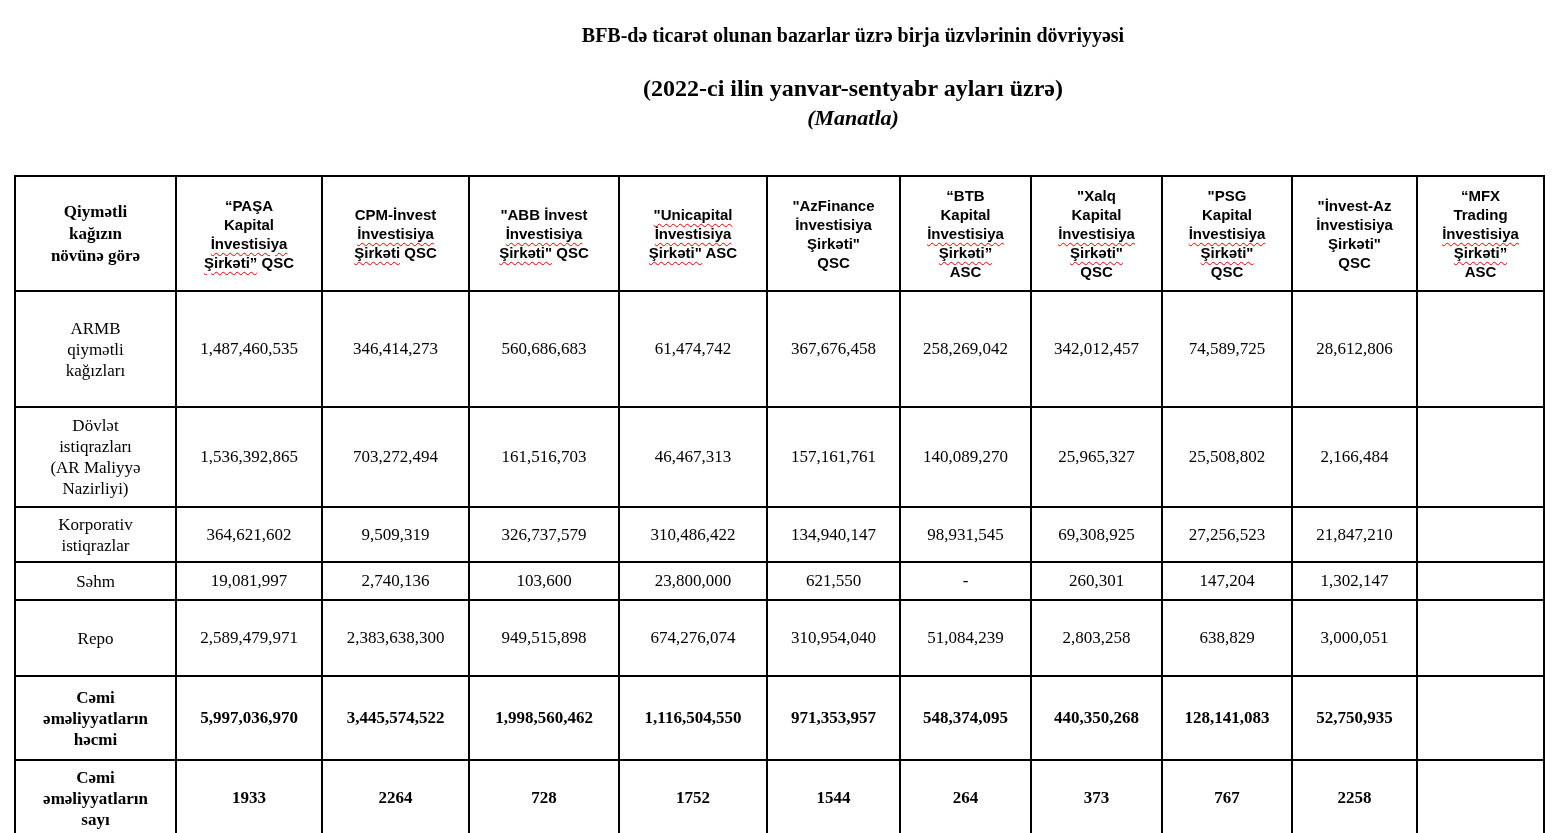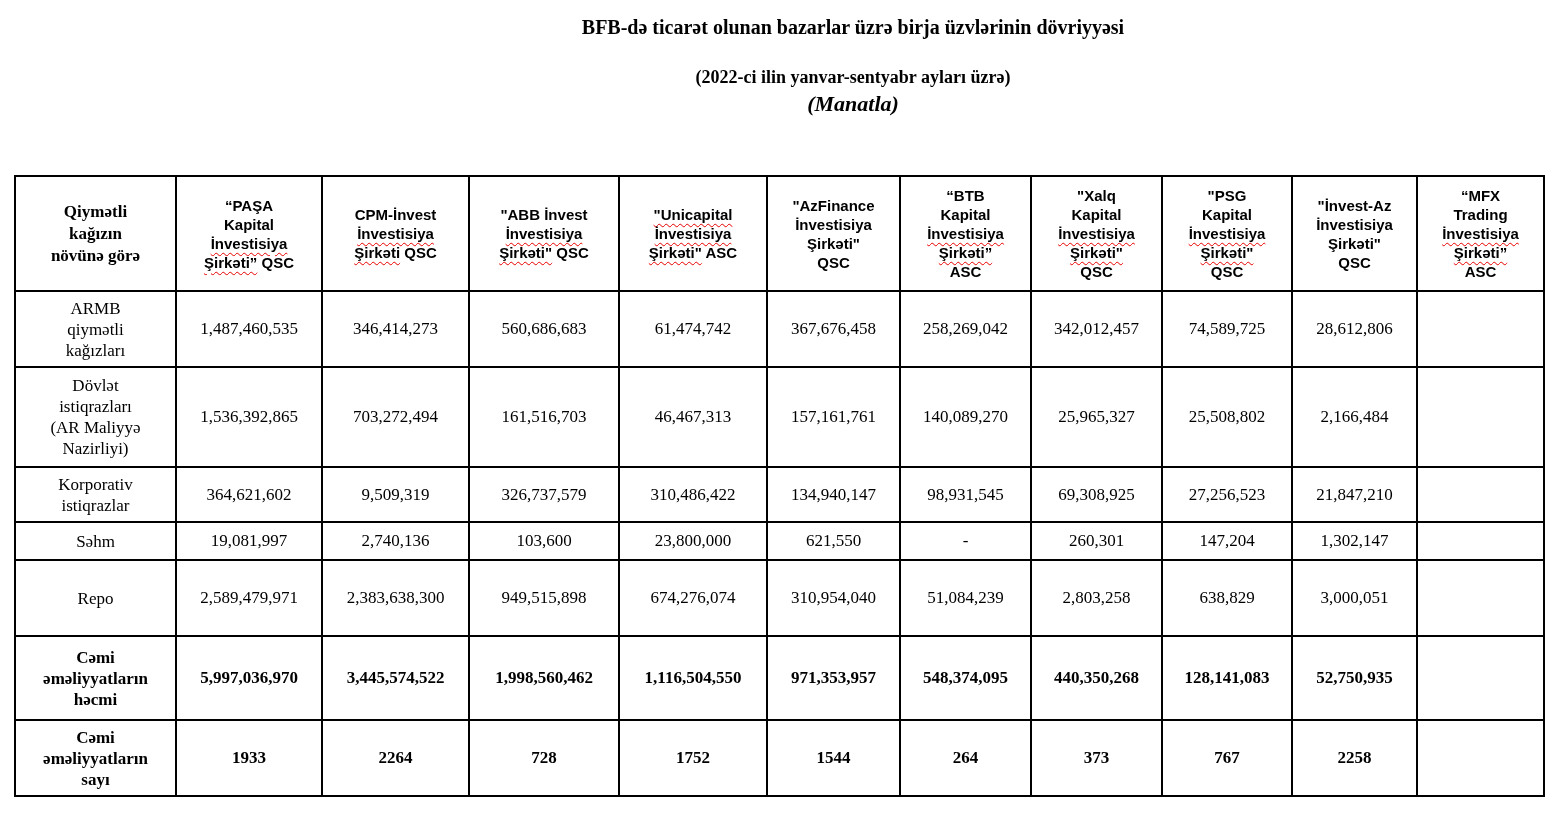--- a/index.html
+++ b/index.html
@@ -5,26 +5,26 @@
   html,body { margin:0; padding:0; }
   body {
     width:1556px; height:833px;
     background:#ffffff;
     font-family:"Liberation Serif", serif;
     color:#000;
     position:relative;
     overflow:hidden;
   }
   .titles {
-    position:absolute; top:0; left:0; width:1556px;
+    position:absolute; top:8px; left:0; width:1556px;
     text-align:center;
     padding-left:150px; box-sizing:border-box;
   }
   .title    { margin-top:16px; font-size:20px; font-weight:bold; }
-  .subtitle { margin-top:28px; font-size:18px; font-weight:bold; }
+  .subtitle { margin-top:28px; font-size:24px; font-weight:bold; }
   .note     { margin-top:3px;  font-size:22px; font-weight:bold; font-style:italic; }
 
   table.turnover {
     position:absolute; left:14px; top:175px;
     border-collapse:collapse;
     table-layout:fixed;
   }
   table.turnover td, table.turnover th {
     border:2px solid #000;
     text-align:center;
@@ -139,21 +139,21 @@
         <th class="company">
           <div><span>“MFX</span></div>
           <div><span>Trading</span></div>
           <div><span class="wavy">İnvestisiya</span></div>
           <div><span class="wavy">Şirkəti”</span></div>
           <div><span>ASC</span></div>
         </th>
       </tr>
     </thead>
   <tbody>
-      <tr style="height: 76px;">
+      <tr style="height: 116px;">
         <td class="rowlabel">
           <div>ARMB</div>
           <div>qiymətli</div>
           <div>kağızları</div>
         </td>
         <td class="value">1,487,460,535</td>
         <td class="value">346,414,273</td>
         <td class="value">560,686,683</td>
         <td class="value">61,474,742</td>
         <td class="value">367,676,458</td>

